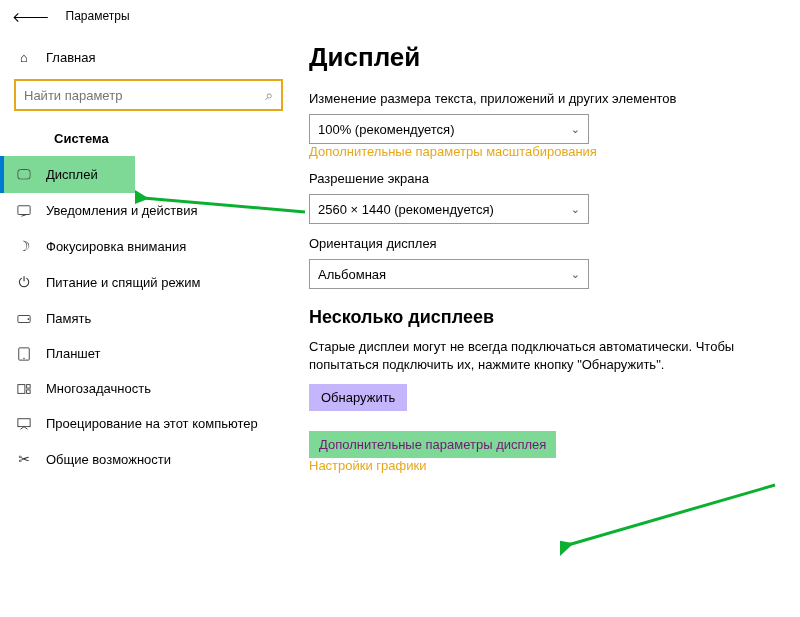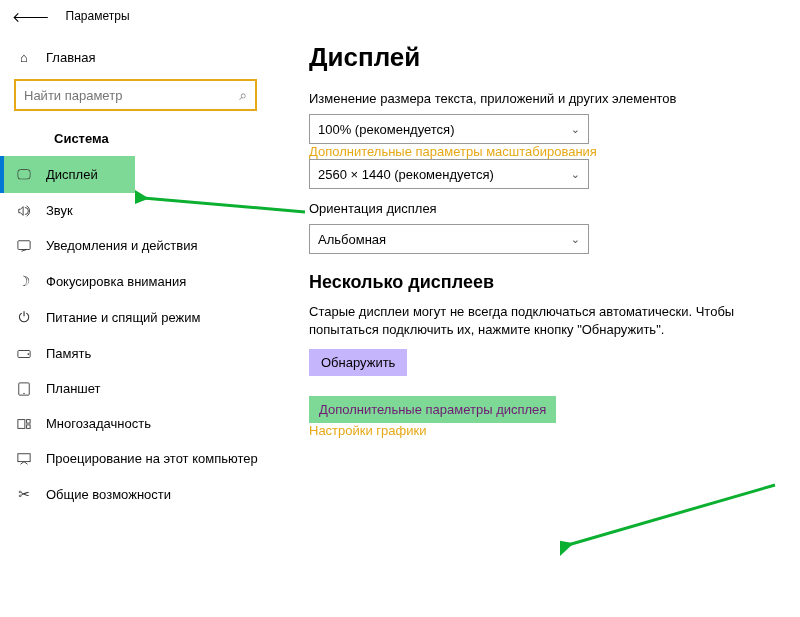--- a/index.html
+++ b/index.html
@@ -5,21 +5,21 @@
     * { margin: 0; padding: 0; box-sizing: border-box; }
     body { font-family: 'Segoe UI', Tahoma, sans-serif; background: #fff; width: 800px; height: 617px; overflow: hidden; position: relative; }
     .top-bar { display: flex; align-items: center; padding: 8px 12px; height: 32px; }
     .back-arrow { font-size: 14px; cursor: pointer; margin-right: 16px; }
     .app-title { font-size: 12px; }
     .container { display: flex; height: calc(100% - 32px); }
     .sidebar { width: 285px; padding: 10px 0; }
     .home-row { display: flex; align-items: center; padding: 8px 16px; cursor: pointer; margin-bottom: 6px; }
     .home-row .icon { width: 16px; margin-right: 14px; display: flex; align-items: center; justify-content: center; }
     .home-row span { font-size: 13px; }
-    .search-wrap { margin: 4px 28px 14px 14px; }
+    .search-wrap { margin: 4px 2px 14px 14px; }
     .search { display: flex; align-items: center; border: 2px solid #e6a817; height: 32px; padding: 0 8px; }
     .search input { flex: 1; border: none; outline: none; font-size: 13px; font-family: inherit; }
     .search .sicon { color: #888; font-size: 14px; }
     .category { font-weight: 600; font-size: 13px; padding: 6px 16px 10px 16px; margin-left: 38px; }
     .nav-item { display: flex; align-items: center; padding: 10px 16px 10px 16px; cursor: pointer; font-size: 13px; }
     .nav-item .icon { width: 16px; margin-right: 14px; display: flex; align-items: center; justify-content: center; color: #333; font-size: 14px; }
     .nav-item.active { border-left: 4px solid #0078d4; padding-left: 12px; }
     .nav-item.highlighted { background: #7ed896; }
     .content { flex: 1; padding: 10px 24px 10px 24px; overflow-y: auto; }
     h1 { font-size: 26px; font-weight: 600; margin-bottom: 18px; }
@@ -51,28 +51,20 @@
       <div class="search">
         <input type="text" placeholder="Найти параметр" style="">
         <span class="sicon">⌕</span>
       </div>
     </div>
     <div class="category">Система</div>
 
     <div class="nav-item active highlighted" style="margin-right:150px;">
       <span class="icon">🖵</span>
       <span>Дисплей</span>
-    </div>
-    <div class="nav-item">
-      <span class="icon">
-          <svg width="14" height="14" viewBox="0 0 16 16">
-            <path d="M2 6h2l3-3v10l-3-3H2z M9 4 a4 4 0 0 1 0 8 M11 2 a7 7 0 0 1 0 12" fill="none" stroke="#333" stroke-width="1"></path>
-          </svg>
-        </span>
-      <span>Звук</span>
     </div>
     <div class="nav-item">
       <span class="icon">
           <svg width="14" height="14" viewBox="0 0 16 16">
             <rect x="1" y="2" width="14" height="10" rx="1" fill="none" stroke="#333"></rect>
             <path d="M5 14 L11 12" stroke="#333"></path>
           </svg>
         </span>
       <span>Уведомления и действия</span>
     </div>
@@ -130,20 +122,21 @@
   <div class="content">
     <h1>Дисплей</h1>
 
     <div class="label">Изменение размера текста, приложений и других элементов</div>
     <div class="dropdown">
       <span>100% (рекомендуется)</span>
       <span class="chev">⌄</span>
     </div>
     <a class="link">Дополнительные параметры масштабирования</a>
 
+    <div class="label">Разрешение экрана</div>
     <div class="dropdown">
       <span>2560 × 1440 (рекомендуется)</span>
       <span class="chev">⌄</span>
     </div>
 
     <div class="label">Ориентация дисплея</div>
     <div class="dropdown">
       <span>Альбомная</span>
       <span class="chev">⌄</span>
     </div>

